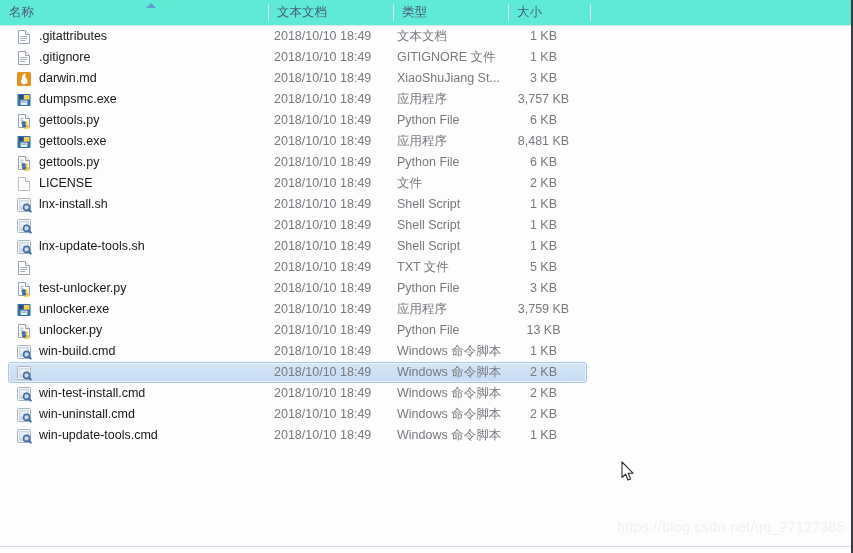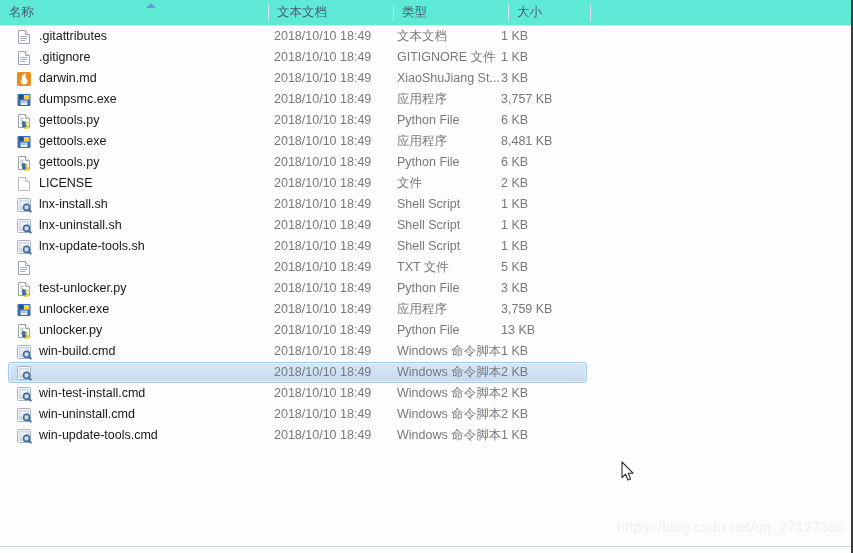--- a/index.html
+++ b/index.html
@@ -112,21 +112,21 @@
     color: #76797e;
   }
   .cell-type {
     left: 388px;
     width: 112px;
     color: #76797e;
   }
   .cell-size {
     left: 492px;
     width: 85px;
-    text-align: left;
+    text-align: center;
     color: #76797e;
   }
 
   
   .ficon {
     position: absolute;
     left: 7px;
     top: 2px;
     width: 16px;
     height: 16px;
@@ -327,21 +327,20 @@
             <rect x="3" y="3" width="10" height="10" fill="#cfd9e4"></rect>
             <g stroke="#ffffff" stroke-width="1">
               <path d="M4.2 5.2h7"></path>
               <path d="M4.2 7h5.4"></path>
               <path d="M4.2 8.8h6"></path>
             </g>
             <circle cx="10.6" cy="10.4" r="3" fill="none" stroke="#3f6fa8" stroke-width="1.6"></circle>
             <path d="M12.7 12.5l2.1 2.1" stroke="#3f6fa8" stroke-width="2" stroke-linecap="round"></path>
           </svg>
         </span>
-        <span class="cell cell-name">lnx-uninstall.sh</span>
         <span class="cell cell-date">2018/10/10 18:49</span>
         <span class="cell cell-type">Shell Script</span>
         <span class="cell cell-size">1 KB</span>
       </div>
       <div class="file-row" style="top: 210px;">
         <span class="ficon">
           <svg viewBox="0 0 16 16">
             <rect x="1.5" y="1.5" width="13" height="13" rx="1" fill="#f4f6f8" stroke="#a9b3bd" stroke-width="1"></rect>
             <rect x="3" y="3" width="10" height="10" fill="#cfd9e4"></rect>
             <g stroke="#ffffff" stroke-width="1">

